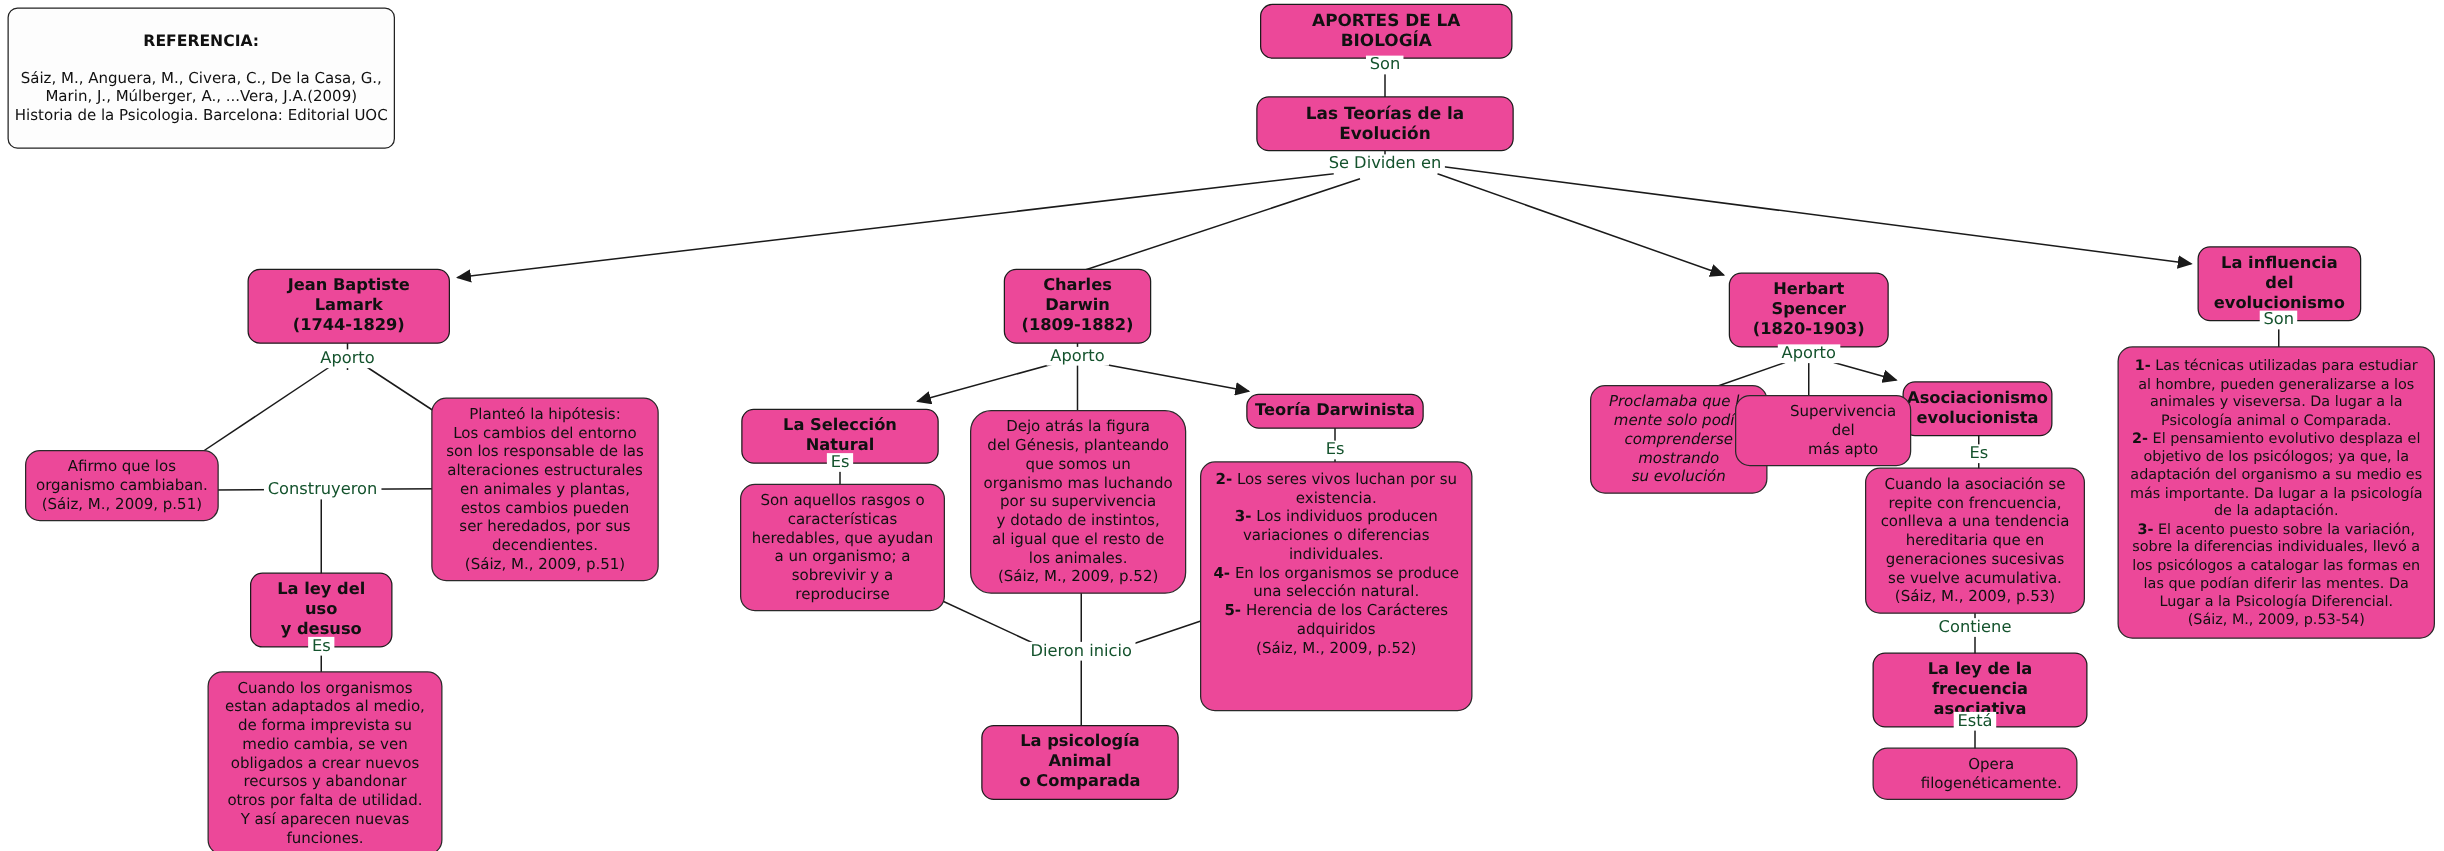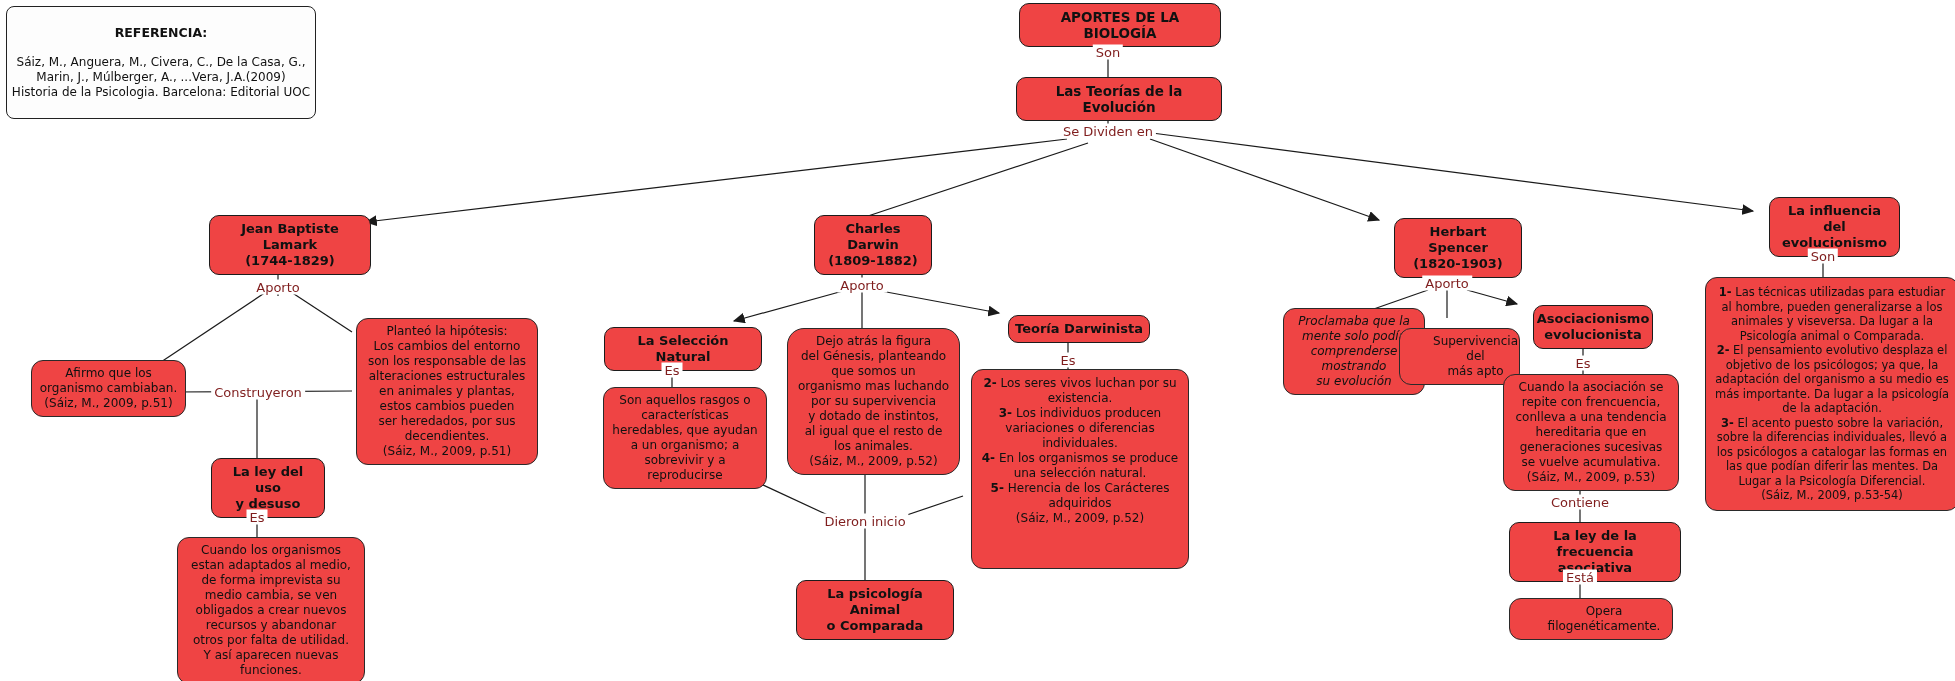--- a/index.html
+++ b/index.html
@@ -5,32 +5,32 @@
   html,body{margin:0;padding:0;}
   body{
     width:1955px;height:681px;position:relative;background:#ffffff;
     font-family:"DejaVu Sans","Liberation Sans",sans-serif;color:#111;
     overflow:hidden;
   }
   #lines{position:absolute;left:0;top:0;z-index:1;}
   #lines line{stroke:#1a1a1a;stroke-width:1.2;}
   .node{
     position:absolute;box-sizing:border-box;z-index:2;
-    background:#ef4444;border:1.3px solid #1c1c1c;border-radius:10px;
+    background:#ec4899;border:1.3px solid #1c1c1c;border-radius:10px;
     text-align:center;padding:5px 6px;font-size:12px;line-height:15px;
-    white-space:pre-line;display:flex;align-items:center;justify-content:center;margin-left:11px;
+    white-space:pre-line;display:flex;align-items:center;justify-content:center;
   }
   .node.bold{font-weight:bold;font-size:13px;line-height:16px;}
   .node.title{font-size:13.5px;}
   .node.desc{border-width:1px;border-color:#2a2a2a;border-radius:12px;}
   .node.list{display:block;border-width:1px;border-color:#2a2a2a;border-radius:12px;white-space:normal;}
   .list .li{text-align:center;}
   .label{
     position:absolute;z-index:3;transform:translate(-50%,-50%);
-    background:#ffffff;padding:0 3px;font-size:13px;color:#7f1d1d;white-space:nowrap;
+    background:#ffffff;padding:0 3px;font-size:13px;color:#14532d;white-space:nowrap;
   }
   .ref{
     position:absolute;left:6px;top:6px;width:310px;box-sizing:border-box;z-index:2;
     background:#fdfdfd;border:1.3px solid #222;border-radius:8px;
     text-align:center;font-size:12px;line-height:15px;padding:3px 4px;white-space:pre-line;
   }
   .ref .ref-title{font-weight:bold;font-size:12.5px;}
   .small{font-size:11.5px;line-height:14.5px;}
 </style>
 </head>
@@ -133,21 +133,21 @@
 organismo mas luchando
 por su supervivencia
 y dotado de instintos,
 al igual que el resto de
 los animales.
 (Sáiz, M., 2009, p.52)</div>
 <div class="node desc" style="left:1272px;top:308px;width:142px;min-height:62px;font-style:italic;">Proclamaba que la
 mente solo podía
 comprenderse mostrando
 su evolución</div>
-<div class="node desc" style="left:1388px;top:328px;width:121px;min-height:40px;padding-left:38px;">Supervivencia del
+<div class="node desc" style="left:1388px;top:316px;width:141px;min-height:40px;padding-left:38px;">Supervivencia del
 más apto</div>
 <div class="node desc" style="left:1492px;top:374px;width:176px;min-height:108px;">Cuando la asociación se
 repite con frencuencia,
 conlleva a una tendencia
 hereditaria que en
 generaciones sucesivas
 se vuelve acumulativa.
 (Sáiz, M., 2009, p.53)</div>
 <div class="node desc" style="left:1498px;top:598px;width:164px;min-height:22px;padding-left:32px;">Opera filogenéticamente.</div>
 

